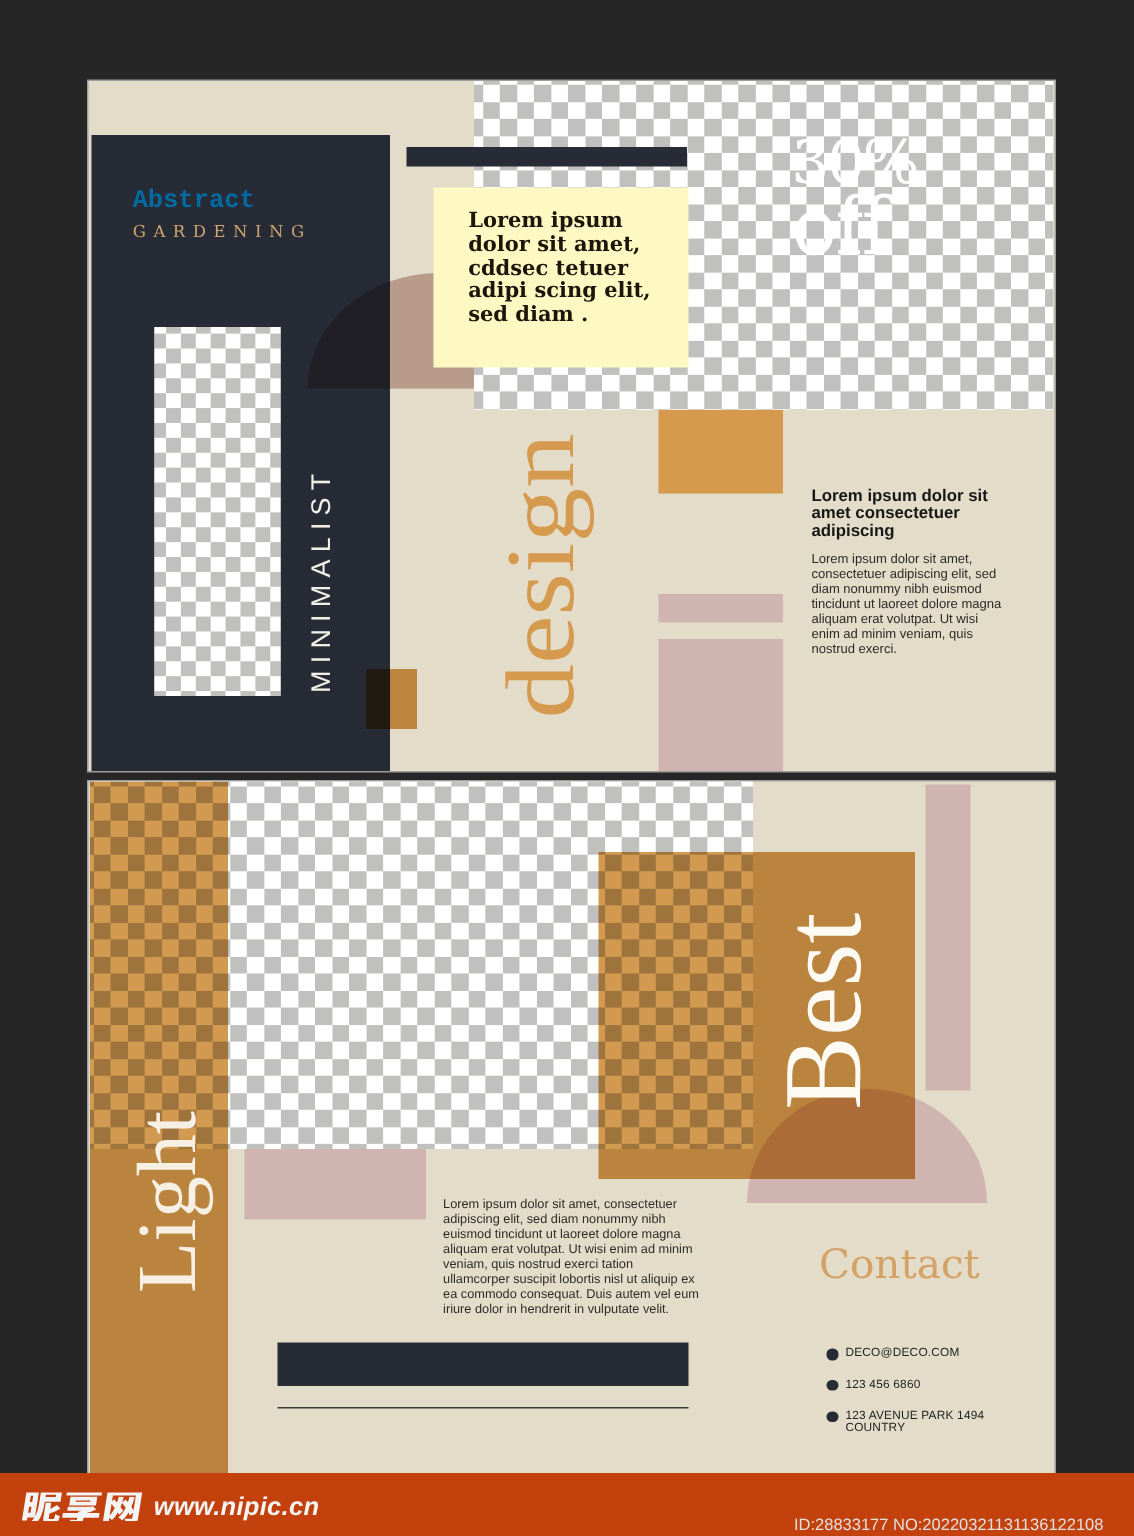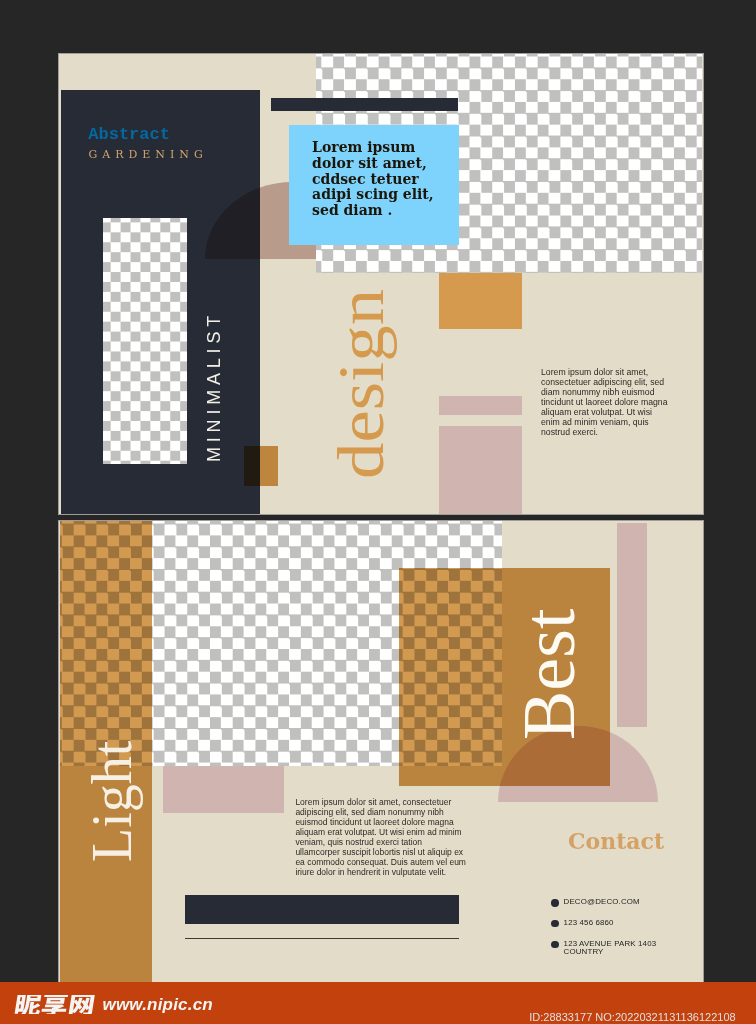--- a/index.html
+++ b/index.html
@@ -31,39 +31,39 @@
   #brandSub{left:29.5px;top:93.5px;font-family:"DejaVu Serif",serif;font-weight:400;
             font-size:11px;color:#cfa470;letter-spacing:5px;text-align:center;}
   #minimalist{left:145px;top:407.5px;font-family:"Liberation Sans",sans-serif;font-size:18px;
               color:#f2efe6;letter-spacing:4.8px;transform-origin:0 0;
               transform:rotate(-90deg);white-space:nowrap;}
   #promo{left:0;top:0;width:644px;height:220px;z-index:3;}
   #promoA{position:absolute;left:468.5px;top:32px;font-family:"DejaVu Serif",serif;
           font-size:40px;letter-spacing:-1.6px;color:#ffffff;transform-origin:0 0;}
   #promoB{position:absolute;left:469px;top:67px;font-family:"DejaVu Serif",serif;
           font-size:53px;color:#ffffff;transform-origin:0 0;transform:scaleX(.94);letter-spacing:-1px;}
-  #callout{left:230.3px;top:70.5px;width:169.5px;height:120.3px;background:#7dd3fc;}
+  #callout{left:230.3px;top:70.5px;width:169.5px;height:120.3px;background:#fef9c3;}
   #callout span{position:absolute;left:22.8px;top:15.5px;width:126px;
          font-family:"DejaVu Serif",serif;font-weight:700;font-size:14px;
          line-height:15.8px;color:#1c1509;display:block;}
   #designWord{left:265px;top:424.5px;font-family:"Liberation Serif",serif;font-size:65px;
               color:#d59a4e;transform-origin:0 0;transform:rotate(-90deg) scaleX(1.12);white-space:nowrap;}
   #artHead{left:482px;top:271.5px;width:124px;font-family:"Liberation Sans",sans-serif;
            font-weight:700;font-size:11.2px;line-height:11.6px;color:#171717;}
   #artBody{left:482px;top:312.5px;width:131px;font-family:"Liberation Sans",sans-serif;
            font-size:8.7px;line-height:10.13px;color:#2e2a26;}
 
   
   #lightWord{left:21px;top:341px;font-family:"Liberation Serif",serif;font-size:56px;
              color:#f6f0e4;transform-origin:0 0;transform:rotate(-90deg);white-space:nowrap;z-index:5;}
   #bestWord{left:448px;top:219px;font-family:"Liberation Serif",serif;font-size:74px;
             color:#fdfaf3;transform-origin:0 0;transform:rotate(-90deg);white-space:nowrap;z-index:5;}
   #botBody{left:236.4px;top:277px;width:171px;font-family:"Liberation Sans",sans-serif;
            font-size:8.5px;line-height:9.97px;color:#2e2a26;}
-  #contactHead{left:509px;top:307px;font-family:"DejaVu Serif",serif;font-size:22px;color:#d4a166;font-weight:bold;}
+  #contactHead{left:487px;top:307px;font-family:"DejaVu Serif",serif;font-size:27px;color:#d4a166;}
   #contactList{left:492.6px;top:339px;width:170px;margin-top:38px;}
   .cItem{position:relative;padding-left:12px;height:20.8px;
          font-family:"Liberation Sans",sans-serif;font-size:7.9px;line-height:8.5px;color:#232323;
          white-space:pre-line;letter-spacing:.15px;}
   .cDot{position:absolute;left:-0.4px;top:1.3px;width:7.4px;height:7.4px;border-radius:50%;background:#262b35;}
 
   
   #footer{position:absolute;left:0;top:982px;width:756px;height:42px;background:#c2410c;}
   #wmZh{position:absolute;left:15.2px;top:12.7px;width:79.6px;height:19.2px;overflow:hidden;
         transform:skewX(-9deg);}
@@ -92,33 +92,38 @@
     <div class="abs" id="brandTitle">Abstract</div>
     <div class="abs" id="brandSub">GARDENING</div>
 
     <div class="abs checker" style="left:44.4px;top:164.4px;width:83.4px;height:246.1px;
                 background-size:19.87px 19.87px;background-position:17.6px 4.4px;"></div>
 
     <div class="abs" id="minimalist">MINIMALIST</div>
 
     <div class="abs" style="left:185px;top:392px;width:34px;height:40px;background:#d59a4e;mix-blend-mode:multiply;"></div>
 
+    <div class="abs" id="promo">
+      <span id="promoA">30%</span>
+      <span id="promoB">off</span>
+    </div>
 
     <div class="abs" id="callout" style="z-index:3;">
       <span>Lorem ipsum dolor sit amet, cddsec tetuer adipi scing elit, sed diam .</span>
     </div>
 
     <div class="abs" id="designWord">design</div>
 
     <div class="abs" style="left:380px;top:219px;width:83px;height:56px;background:#d59a4e;"></div>
 
     <div class="abs" style="left:380px;top:342px;width:83px;height:19px;background:#d0b4b0;"></div>
 
     <div class="abs" style="left:380px;top:372px;width:83px;height:88px;background:#d0b4b0;"></div>
 
+    <div class="abs" id="artHead">Lorem ipsum dolor sit amet consectetuer adipiscing</div>
     <div class="abs" id="artBody">Lorem ipsum dolor sit amet, consectetuer adipiscing elit, sed diam nonummy nibh euismod tincidunt ut laoreet dolore magna aliquam erat volutpat. Ut wisi enim ad minim veniam, quis nostrud exerci.</div>
   </div>
 
   <div class="panel" id="panelBot">
 
     <div class="abs checker" style="left:1.4px;top:0;width:441.4px;height:244.7px;background-position:13.68px 14.4px;"></div>
 
     <div class="abs" style="left:558px;top:1.5px;width:30.1px;height:204.8px;background:#d0b4b0;"></div>
 
     <div class="abs" style="left:103.6px;top:244.7px;width:121.4px;height:47.7px;background:#d0b4b0;"></div>
@@ -135,21 +140,21 @@
 
     <div class="abs" id="botBody">Lorem ipsum dolor sit amet, consectetuer adipiscing elit, sed diam nonummy nibh euismod tincidunt ut laoreet dolore magna aliquam erat volutpat. Ut wisi enim ad minim veniam, quis nostrud exerci tation ullamcorper suscipit lobortis nisl ut aliquip ex ea commodo consequat. Duis autem vel eum iriure dolor in hendrerit in vulputate velit.</div>
 
     <div class="abs" style="left:126.1px;top:374.2px;width:274.2px;height:29.1px;background:#262b35;"></div>
     <div class="abs" style="left:126.1px;top:416.6px;width:274.2px;height:1.3px;background:#3d3a36;"></div>
 
     <div class="abs" id="contactHead">Contact</div>
     <div class="abs" id="contactList">
         <div class="cItem"><span class="cDot"></span><span>DECO@DECO.COM</span></div>
         <div class="cItem"><span class="cDot"></span><span>123 456 6860</span></div>
-        <div class="cItem"><span class="cDot"></span><span>123 AVENUE PARK 1403
+        <div class="cItem"><span class="cDot"></span><span>123 AVENUE PARK 1494
 COUNTRY</span></div>
       </div>
   </div>
 
   <div id="footer">
     <div id="wmZh" title="昵享网">
         <svg id="wmZhSvg" viewBox="20 -745 2960 760" preserveAspectRatio="none">
           <g fill="#f4f4f4" transform="scale(1,-1)">
             <path d="M552 688H807V627H552ZM59 783V4H183V86H358C343 53 324 21 300 -7C333 -22 391 -59 415 -82C534 60 552 299 552 467V500H943V815H419V467C419 359 414 226 369 111V783ZM865 417C826 384 773 348 716 317V472H580V86C580 -44 610 -85 728 -85C751 -85 812 -85 837 -85C936 -85 971 -37 984 126C948 135 890 157 862 180C857 62 852 42 823 42C809 42 762 42 749 42C720 42 716 46 716 86V190C802 223 893 266 969 316ZM242 372V212H183V372ZM242 496H183V657H242Z" transform="translate(0,0)"></path>
             <path d="M317 535H681V498H317ZM172 632V401H836V632ZM735 373 695 372H145V261H504C476 252 447 244 421 236L420 202H45V80H420V41C420 26 413 22 393 21C376 21 291 21 240 24C259 -9 280 -58 289 -95C375 -95 446 -95 500 -80C555 -63 575 -34 575 34V80H955V202H633C715 230 790 263 857 298L767 379ZM400 838C405 823 410 805 414 788H62V667H936V788H576C570 813 560 840 550 863Z" transform="translate(1000,0)"></path>

